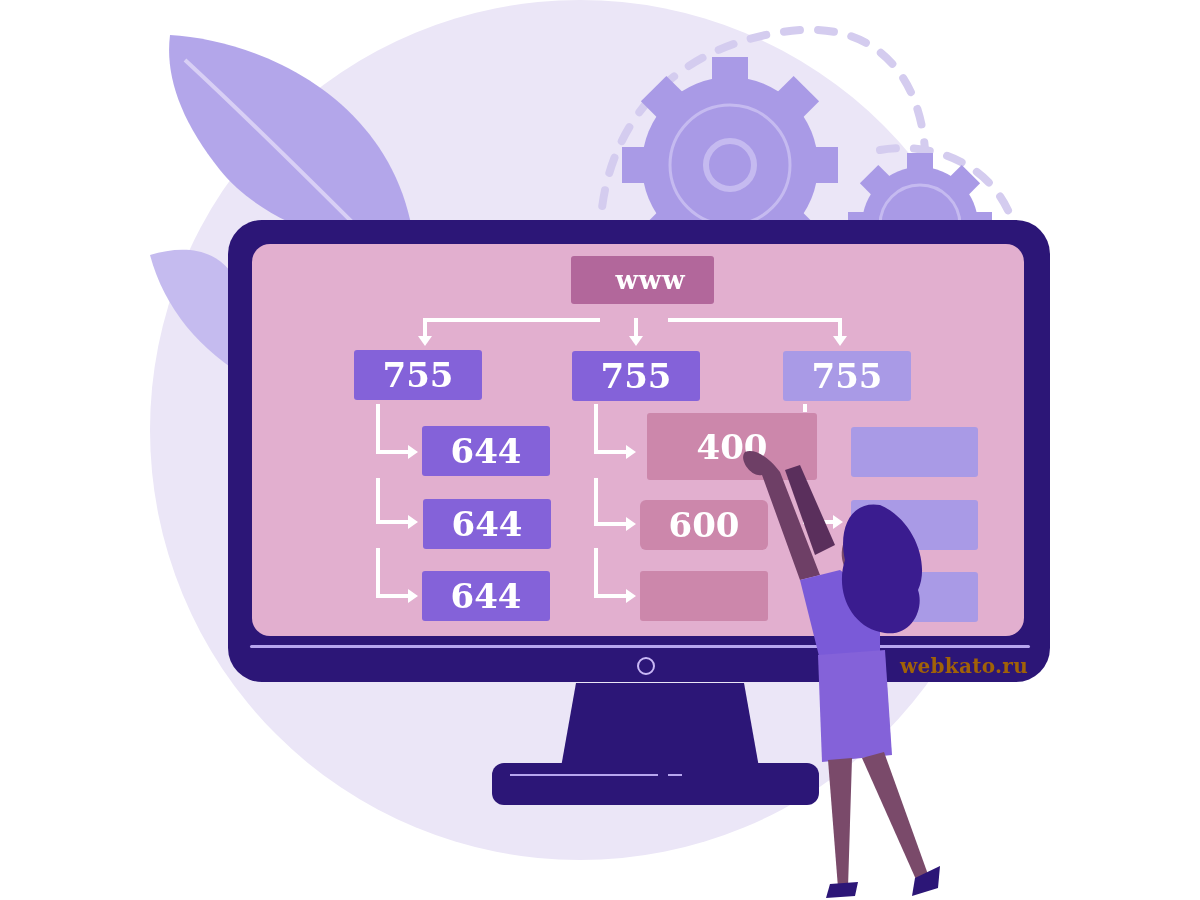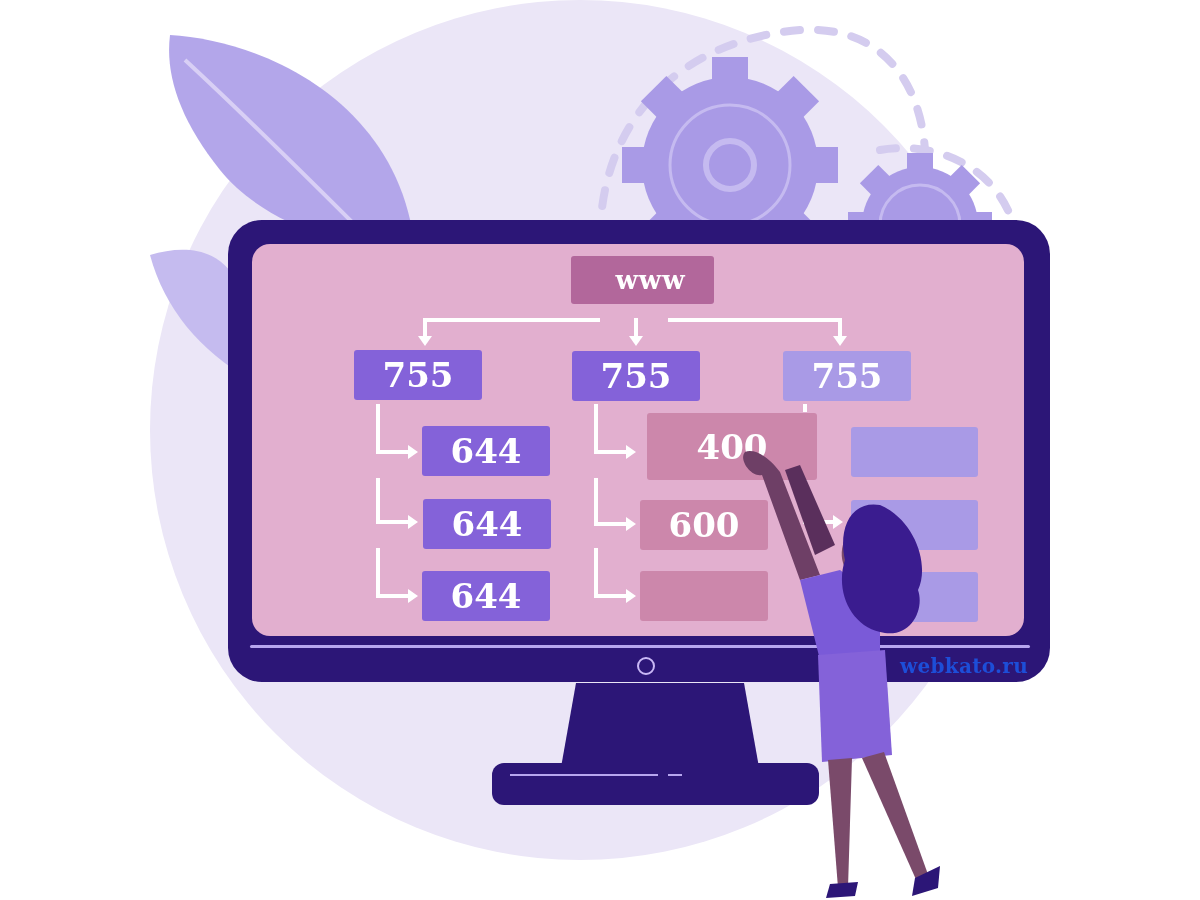--- a/index.html
+++ b/index.html
@@ -5,21 +5,21 @@
   html,body{margin:0;padding:0;}
   body{width:1200px;height:900px;position:relative;overflow:hidden;background:#ffffff;font-family:"DejaVu Serif",serif;}
   .abs{position:absolute;}
   .bg-circle{left:150px;top:0px;width:860px;height:860px;border-radius:50%;background:#ebe6f7;}
   .leaf-svg{left:140px;top:20px;}
   .gears-svg{left:580px;top:0px;}
   .monitor{left:228px;top:220px;width:822px;height:462px;background:#2c1677;border-radius:34px;}
   .screen{left:252px;top:244px;width:772px;height:392px;background:#e2afcf;border-radius:18px;overflow:hidden;}
   .bezel-line{left:250px;top:645px;width:780px;height:3px;background:#b7a6ef;border-radius:2px;}
   .power{left:637px;top:657px;width:14px;height:14px;border:2px solid #c9b8f5;border-radius:50%;}
-  .brand{left:900px;top:654px;color:#1d4ed8;font-size:20px;font-weight:bold;font-family:"DejaVu Serif",serif;letter-spacing:0.3px;}
+  .brand{left:900px;top:654px;color:#a16207;font-size:20px;font-weight:bold;font-family:"DejaVu Serif",serif;letter-spacing:0.3px;}
   .neck{left:560px;top:683px;width:200px;height:90px;background:#2c1677;clip-path:polygon(8% 0,92% 0,100% 100%,0 100%);}
   .base{left:492px;top:763px;width:327px;height:42px;background:#2c1677;border-radius:12px;}
   .base-line{left:510px;top:774px;width:148px;height:2px;background:#b7a6ef;}
   .base-dash{left:668px;top:774px;width:14px;height:2px;background:#b7a6ef;}
   .box{position:absolute;display:flex;align-items:center;justify-content:center;color:#ffffff;font-family:"DejaVu Serif",serif;font-weight:bold;font-size:34px;border-radius:3px;}
   .dark{background:#8462d9;}
   .light{background:#a99ae6;}
   .pink{background:#cc87ab;}
   .www{background:#b2679b;font-size:26px;letter-spacing:1px;padding-left:16px;}
   .svg-layer{left:0;top:0;}
@@ -108,21 +108,21 @@
 <div class="box www" style="left:571px;top:256px;width:127px;height:48px;">www</div>
 
 <div class="box dark" style="left:354px;top:350px;width:128px;height:50px;">755</div>
 <div class="box dark" style="left:572px;top:351px;width:128px;height:50px;">755</div>
 <div class="box light" style="left:783px;top:351px;width:128px;height:50px;">755</div>
 
 <div class="box dark" style="left:422px;top:426px;width:128px;height:50px;">644</div>
 <div class="box dark" style="left:423px;top:499px;width:128px;height:50px;">644</div>
 <div class="box dark" style="left:422px;top:571px;width:128px;height:50px;">644</div>
 
-<div class="box pink" style="left:640px;top:500px;width:128px;height:50px;">600</div>
+<div class="box pink" style="left:640px;top:500px;width:128px;height:50px;border-radius:6px;">600</div>
 <div class="box pink" style="left:640px;top:571px;width:128px;height:50px;"></div>
 
 <div class="box light" style="left:851px;top:427px;width:127px;height:50px;"></div>
 <div class="box light" style="left:851px;top:500px;width:127px;height:50px;"></div>
 <div class="box light" style="left:851px;top:572px;width:127px;height:50px;"></div>
 
 <div class="box pink" style="left:647px;top:413px;width:170px;height:67px;align-items:flex-start;padding-top:14px;box-sizing:border-box;">400</div>
 
 <svg class="abs svg-layer" width="1200" height="900">
   <path d="M745 452 C 738 460, 752 478, 762 475 L 800 580 L 820 575 L 780 472 C 770 458, 755 448, 745 452 Z" fill="#6e3f66"></path>

